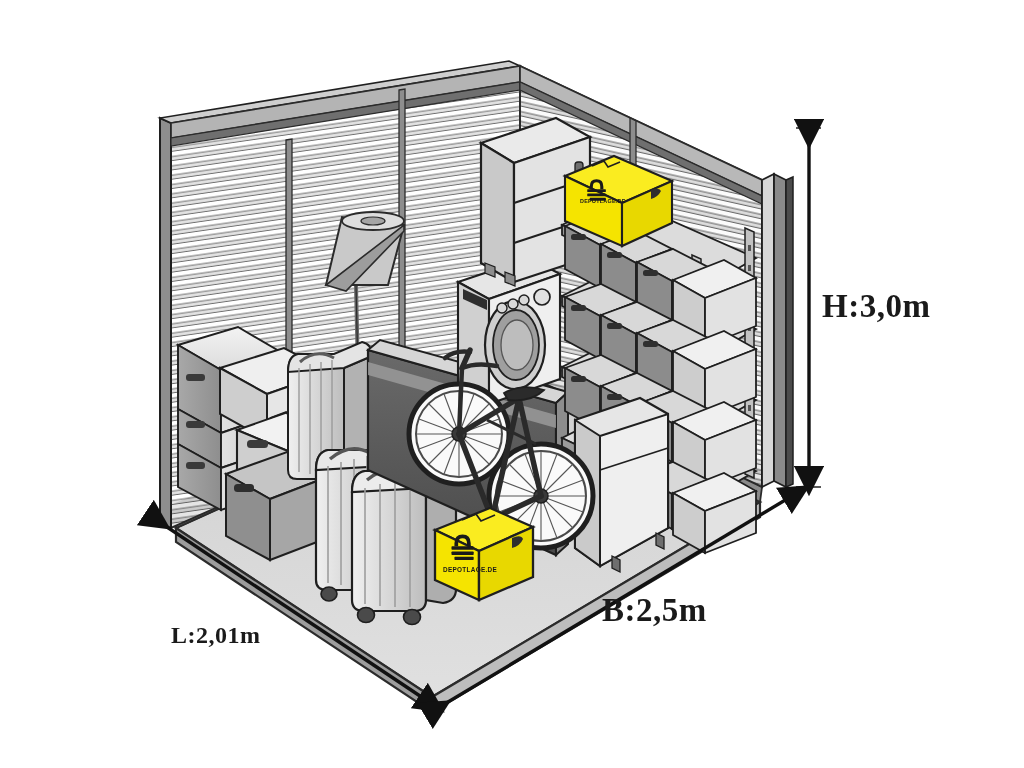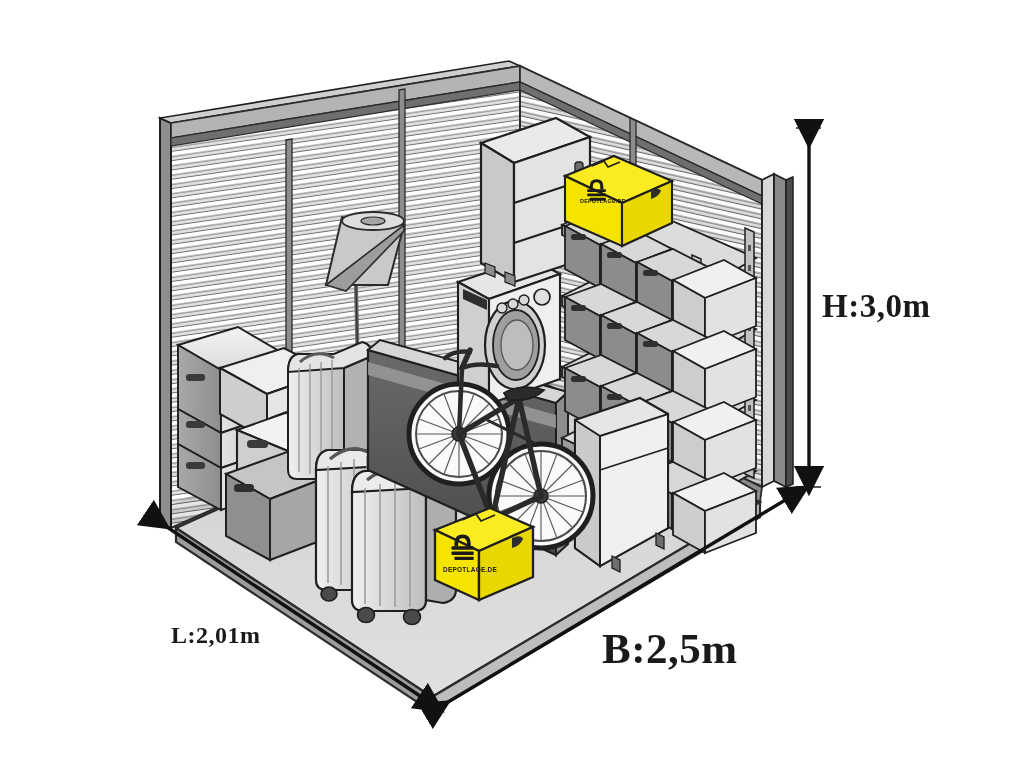--- a/index.html
+++ b/index.html
@@ -37,22 +37,22 @@
     top: 288px;
     font-size: 33px;
   }
   #label-l {
     left: 171px;
     top: 622px;
     font-size: 24px;
   }
   #label-b {
     left: 602px;
-    top: 624px;
-    font-size: 43px;
+    top: 592px;
+    font-size: 33px;
   }
 </style>
 </head>
 <body>
 
 <div id="stage">
 
   <svg id="scene" viewBox="0 0 1024 768">
     <defs>
 

